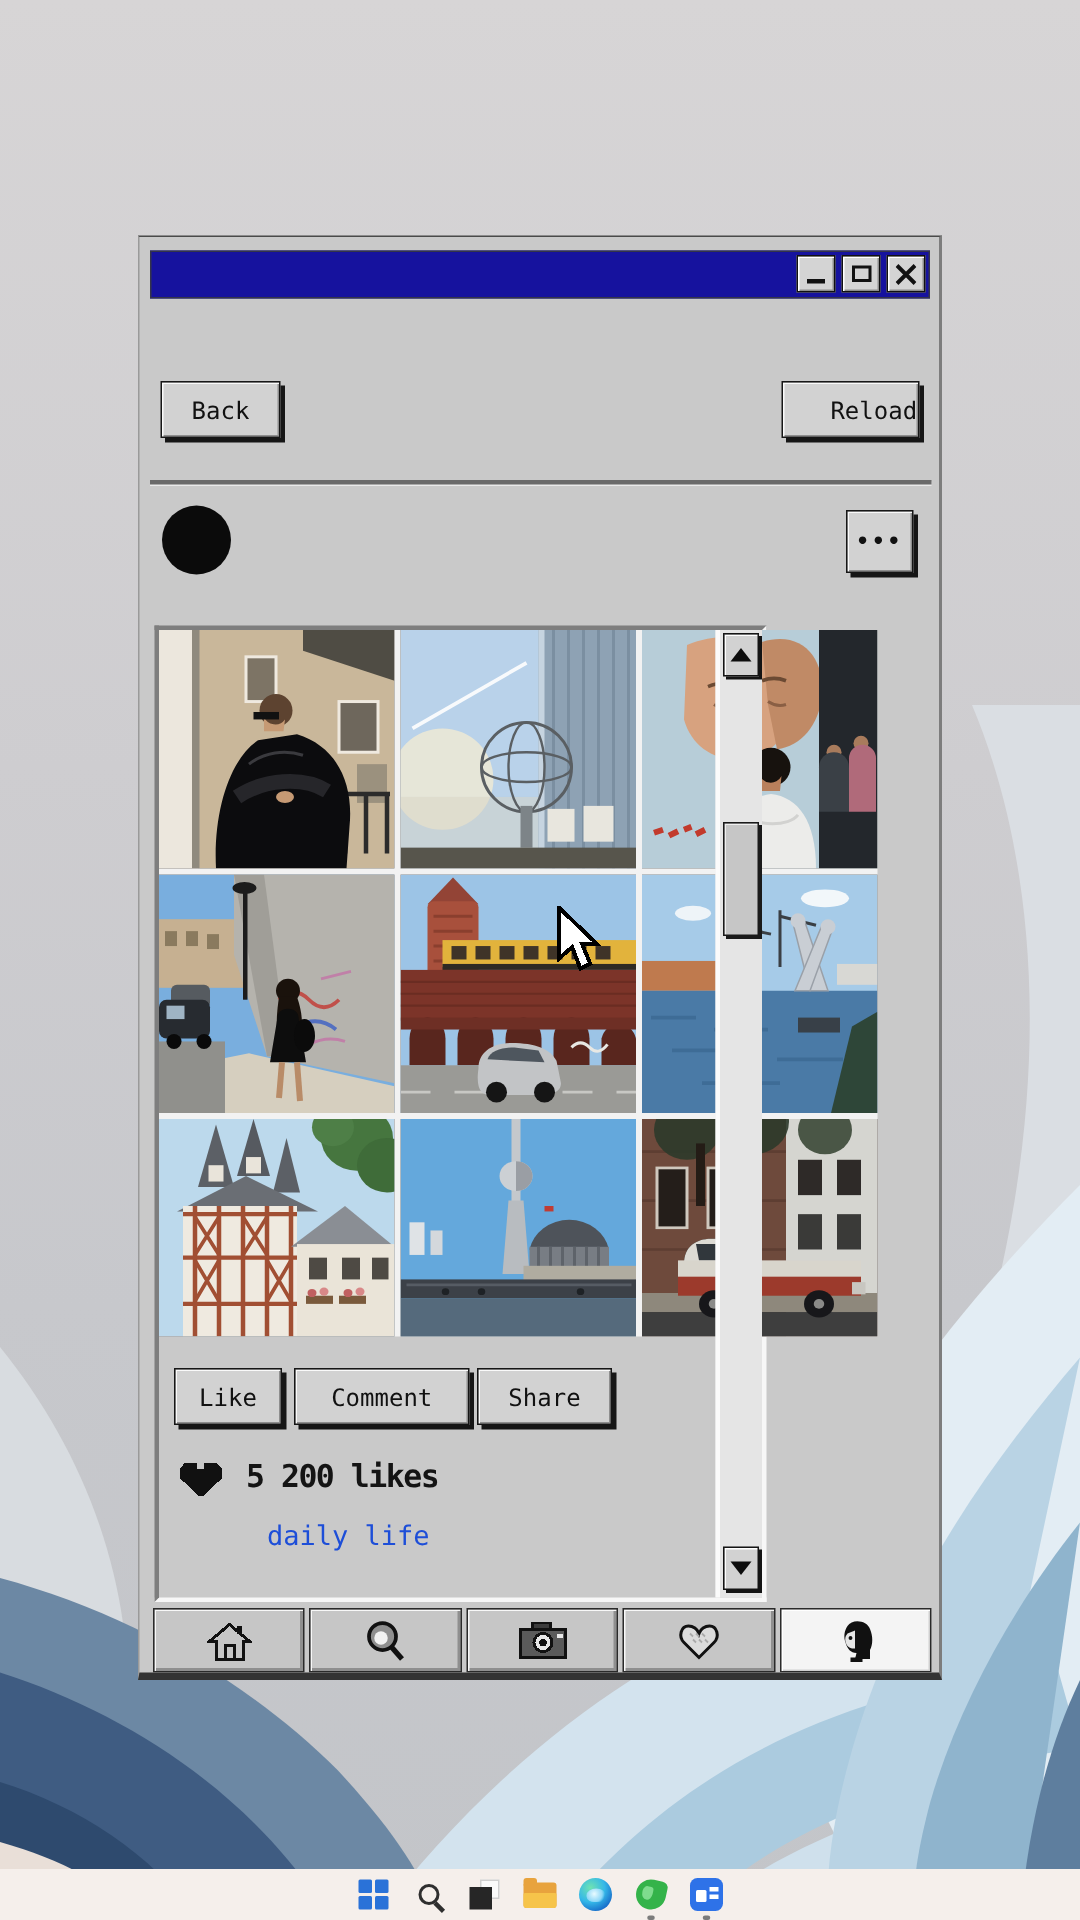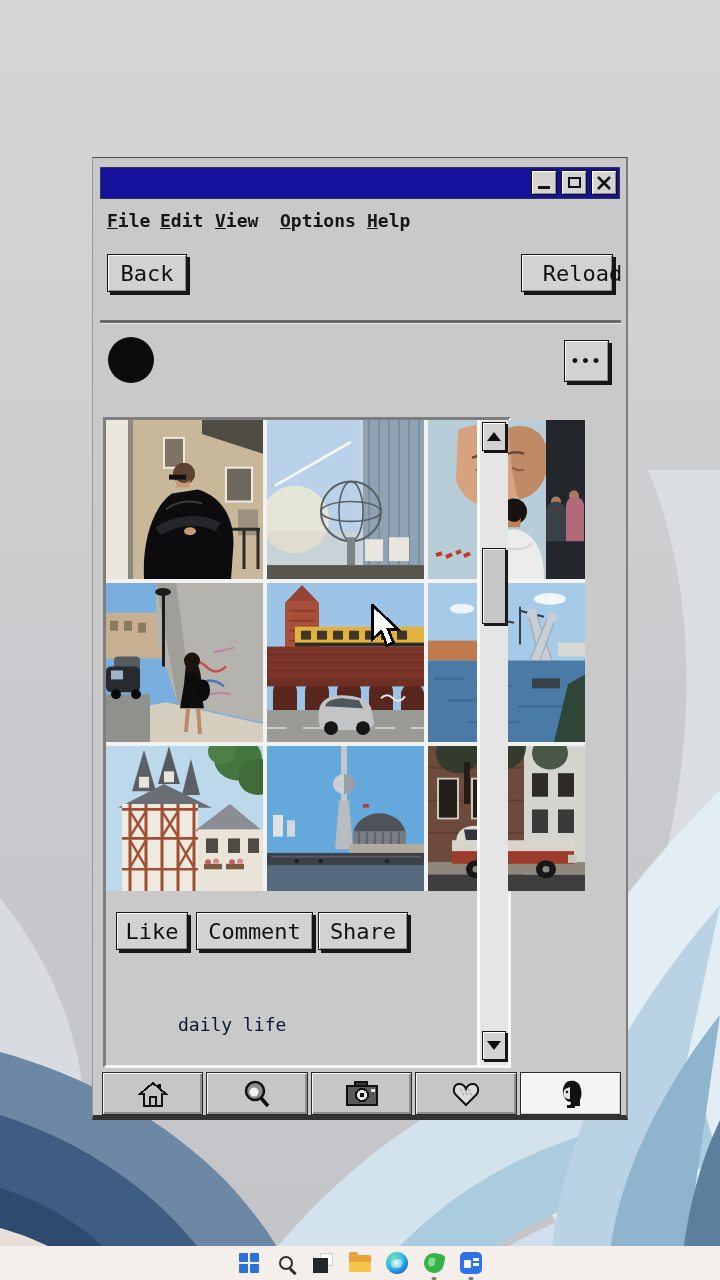--- a/index.html
+++ b/index.html
@@ -28,21 +28,21 @@
 
   .menubar { position:absolute; top:52px; left:0; width:100%; height:26px; }
   .menu-item { position:absolute; top:0; font-size:18px; font-weight:bold; color:#161616; }
   .menu-item::first-letter { text-decoration:underline; }
   .menu-item:nth-child(1){ left:14px; } .menu-item:nth-child(2){ left:67px; }
   .menu-item:nth-child(3){ left:122px; } .menu-item:nth-child(4){ left:187px; }
   .menu-item:nth-child(5){ left:274px; }
 
   .btn95 { background:#d2d2d2; border:1.5px solid #161616; color:#111;
     box-shadow:3px 3px 0 0 #161616, inset 1px 1px 0 #fafafa, inset -1px -1px 0 #8e8e8e;
-    font-family:"DejaVu Sans Mono",monospace; font-size:22px;
+    font-family:"DejaVu Sans Mono",monospace; font-size:16px;
     display:flex; align-items:center; justify-content:center; cursor:pointer; }
 
   .btn-back   { position:absolute; left:14px;  top:96px; width:80px;  height:38px; }
   .btn-reload { position:absolute; left:428px; top:96px; width:92px;  height:38px;padding-left:31px; }
 
   .divider { position:absolute; left:7px; top:162px; width:521px; height:3px;
     background:#6a6a6a; box-shadow:0 1px 0 #e9e9e9; }
 
   .avatar { position:absolute; left:15px; top:179px; width:46px; height:46px;
     border-radius:50%; background:#0b0b0b; }
@@ -74,21 +74,21 @@
   .sb-thumb { position:absolute; left:2px; top:128px; width:24px; height:76px;
     background:#c6c6c6; border:1.5px solid #1a1a1a;
     box-shadow:2px 2px 0 #1a1a1a, inset 1px 1px 0 #efefef; cursor:grab; }
 
   .btn-like    { position:absolute; left:10px;  top:492px; width:72px;  height:38px; }
   .btn-comment { position:absolute; left:90px;  top:492px; width:117px; height:38px; }
   .btn-share   { position:absolute; left:212px; top:492px; width:90px;  height:38px; }
 
   .likes-row { position:absolute; left:12px; top:550px; display:flex; align-items:center; gap:14px; }
   .likes-text { font-size:21px; font-weight:bold; color:#141414; letter-spacing:-1px; }
-  .caption { position:absolute; left:72px; top:594px; font-size:18px; color:#0f172a; }
+  .caption { position:absolute; left:72px; top:594px; font-size:18px; color:#1d4ed8; }
 
   
   .tabbar { position:absolute; left:9px; top:914px; width:519px; height:43px;
     display:flex; gap:3px; }
   .tab { flex:1; background:#c6c6c6; border:1px solid #2a2a2a;
     box-shadow:inset 1px 1px 0 #f8f8f8, inset -2px -2px 0 #8f8f8f;
     display:flex; align-items:center; justify-content:center; cursor:pointer; }
   .tab.active { background:#f4f4f4;
     box-shadow:inset 1px 1px 0 #ffffff, inset -1px -1px 0 #cfcfcf; }
 
@@ -163,27 +163,20 @@
           <div class="glyph-max"></div>
         </div>
         <div class="win-btn">
           <svg width="14" height="14" viewBox="0 0 14 14">
             <path d="M1,1 L13,13 M13,1 L1,13" stroke="#111" stroke-width="2.6"></path>
           </svg>
         </div>
       </div>
     </div>
 
-    <div class="menubar">
-      <span class="menu-item">File</span>
-      <span class="menu-item">Edit</span>
-      <span class="menu-item">View</span>
-      <span class="menu-item">Options</span>
-      <span class="menu-item">Help</span>
-    </div>
 
     <div class="btn95 btn-back">Back</div>
     <div class="btn95 btn-reload">Reload</div>
 
     <div class="divider"></div>
 
     <div class="avatar"></div>
     <div class="btn95 btn-more">•••</div>
 
     <div class="panel">
@@ -425,20 +418,26 @@
         <div class="sb-thumb"></div>
         <div class="sb-btn sb-down">
           <div class="tri-down"></div>
         </div>
       </div>
 
       <div class="btn95 btn-like">Like</div>
       <div class="btn95 btn-comment">Comment</div>
       <div class="btn95 btn-share">Share</div>
 
+      <div class="likes-row">
+        <svg width="32" height="28" viewBox="0 0 32 30" shape-rendering="crispEdges">
+          <polygon points="4,6 13,6 13,10 18,10 18,6 27,6 31,10 31,17 26,21 22,25 18,29 14,29 10,25 6,21 1,17 1,10" fill="#111"></polygon>
+        </svg>
+        <span class="likes-text">5 200 likes</span>
+      </div>
       <div class="caption">daily life</div>
     </div>
 
     <div class="tabbar">
       <div class="tab">
         <svg width="30" height="28" viewBox="0 0 30 28" shape-rendering="crispEdges">
           <polygon points="15,3 28,14 24,14 24,26 6,26 6,14 2,14" fill="none" stroke="#111" stroke-width="2"></polygon>
           <rect x="12" y="17" width="6" height="9" fill="none" stroke="#111" stroke-width="2"></rect>
           <rect x="20" y="4" width="3" height="5" fill="#111"></rect>
         </svg>

